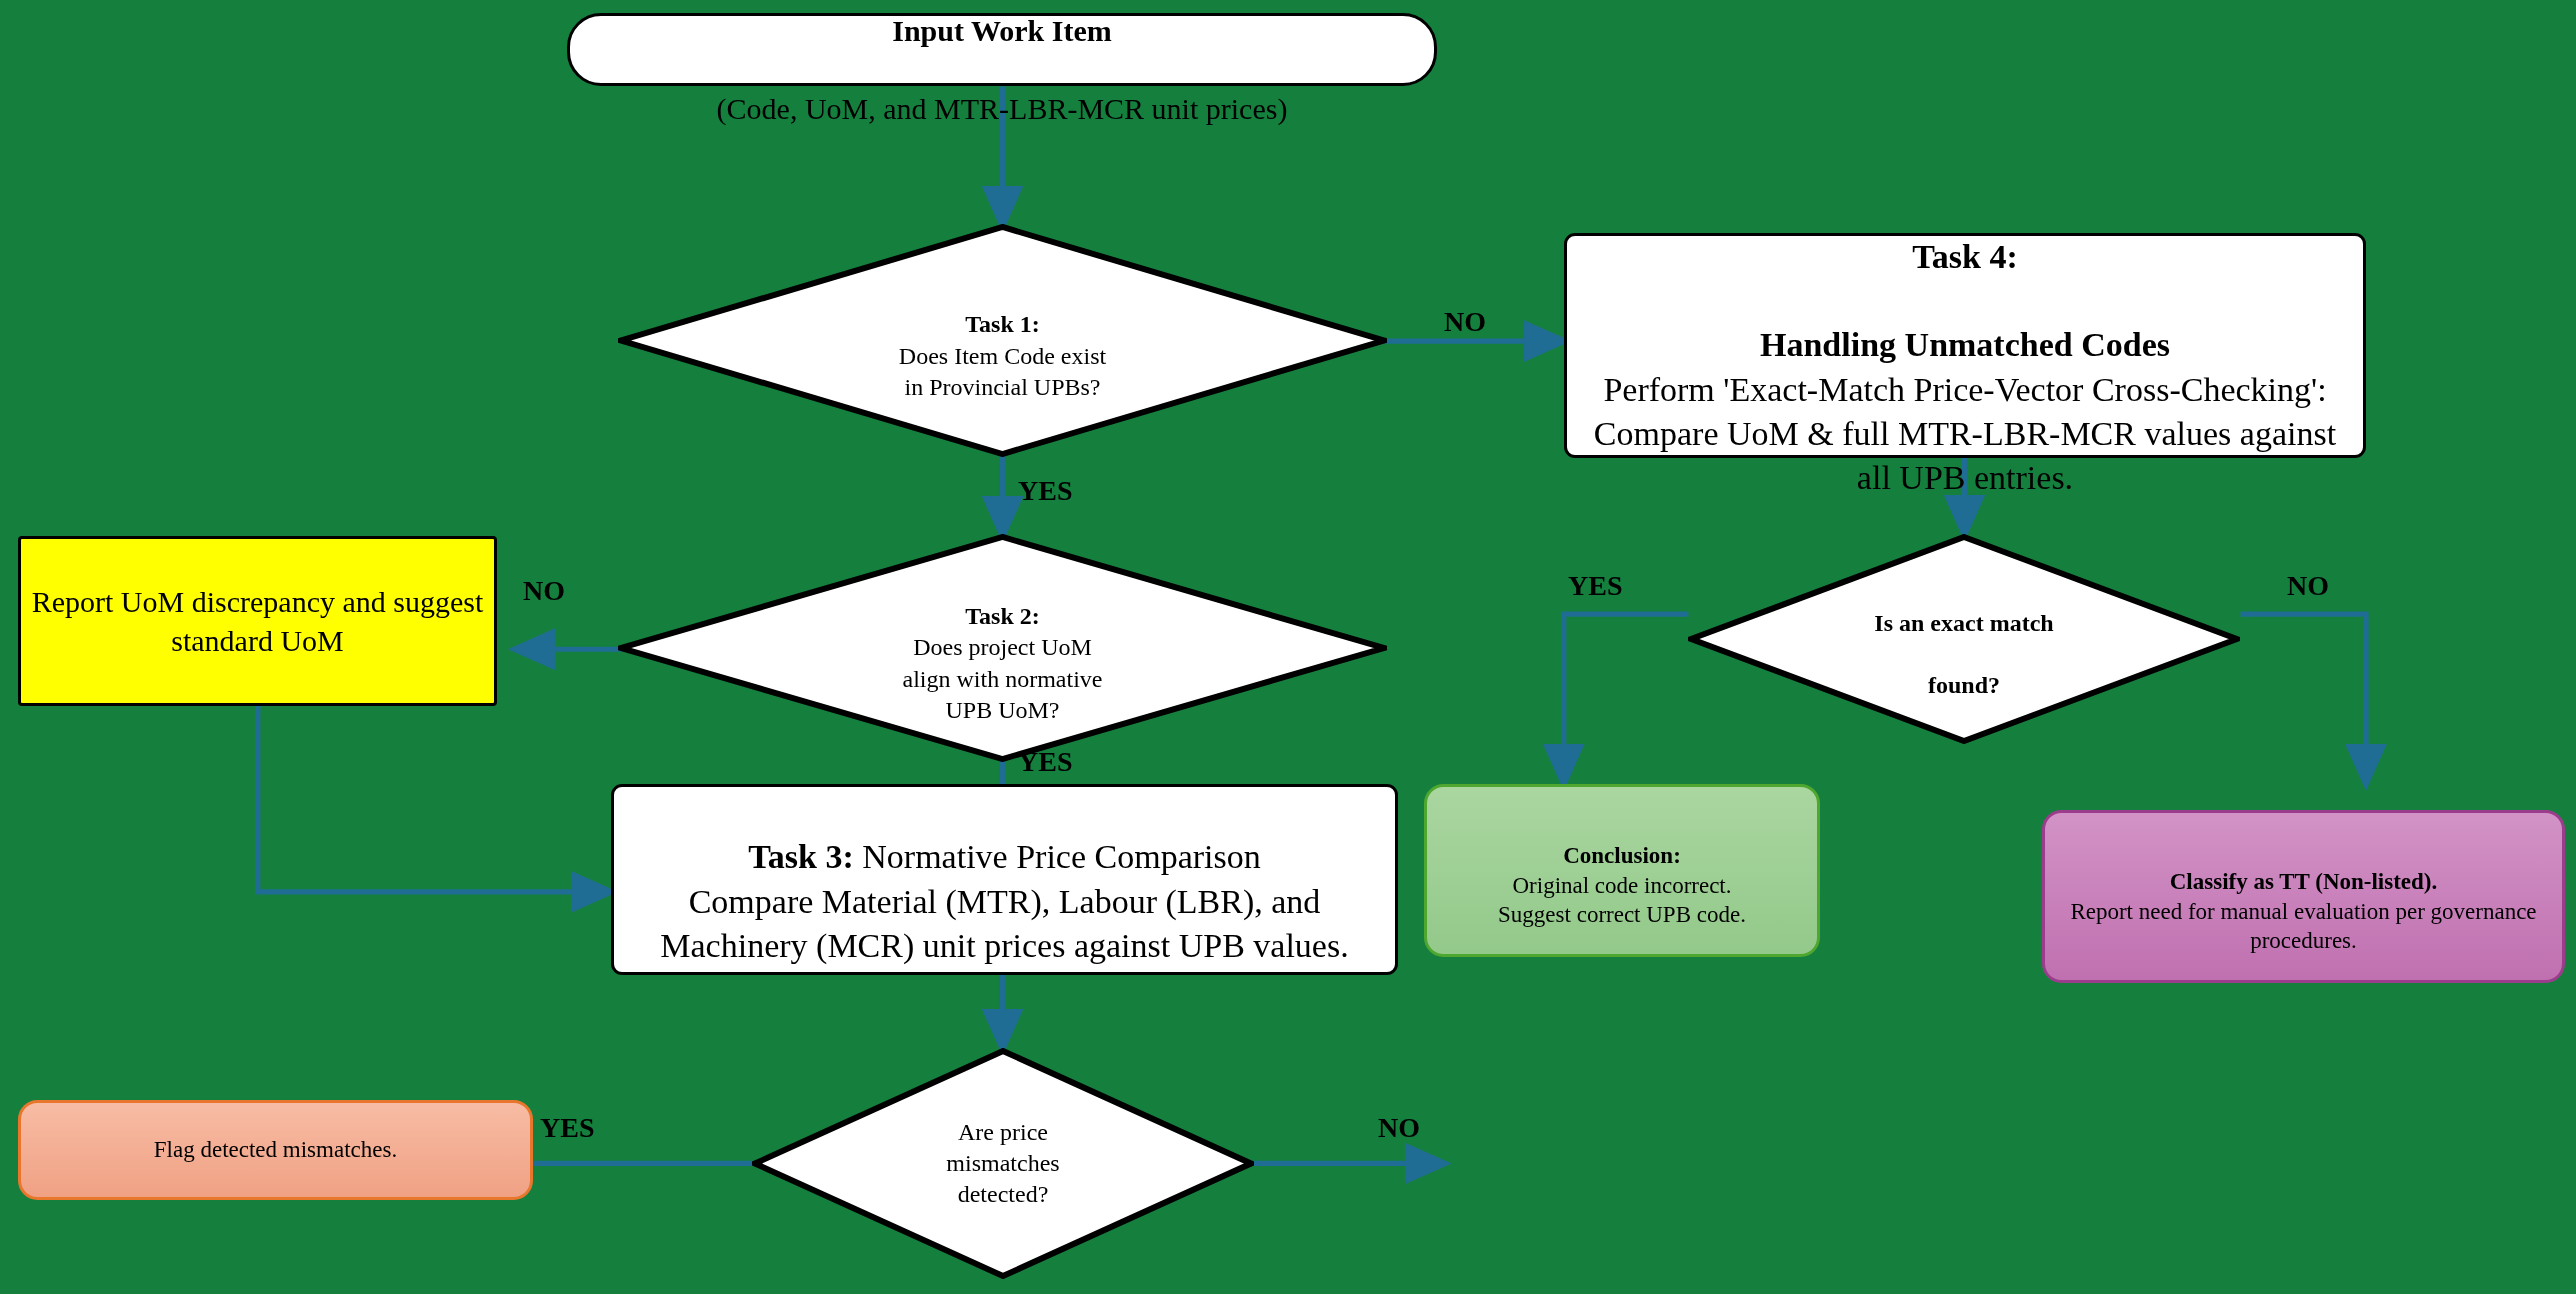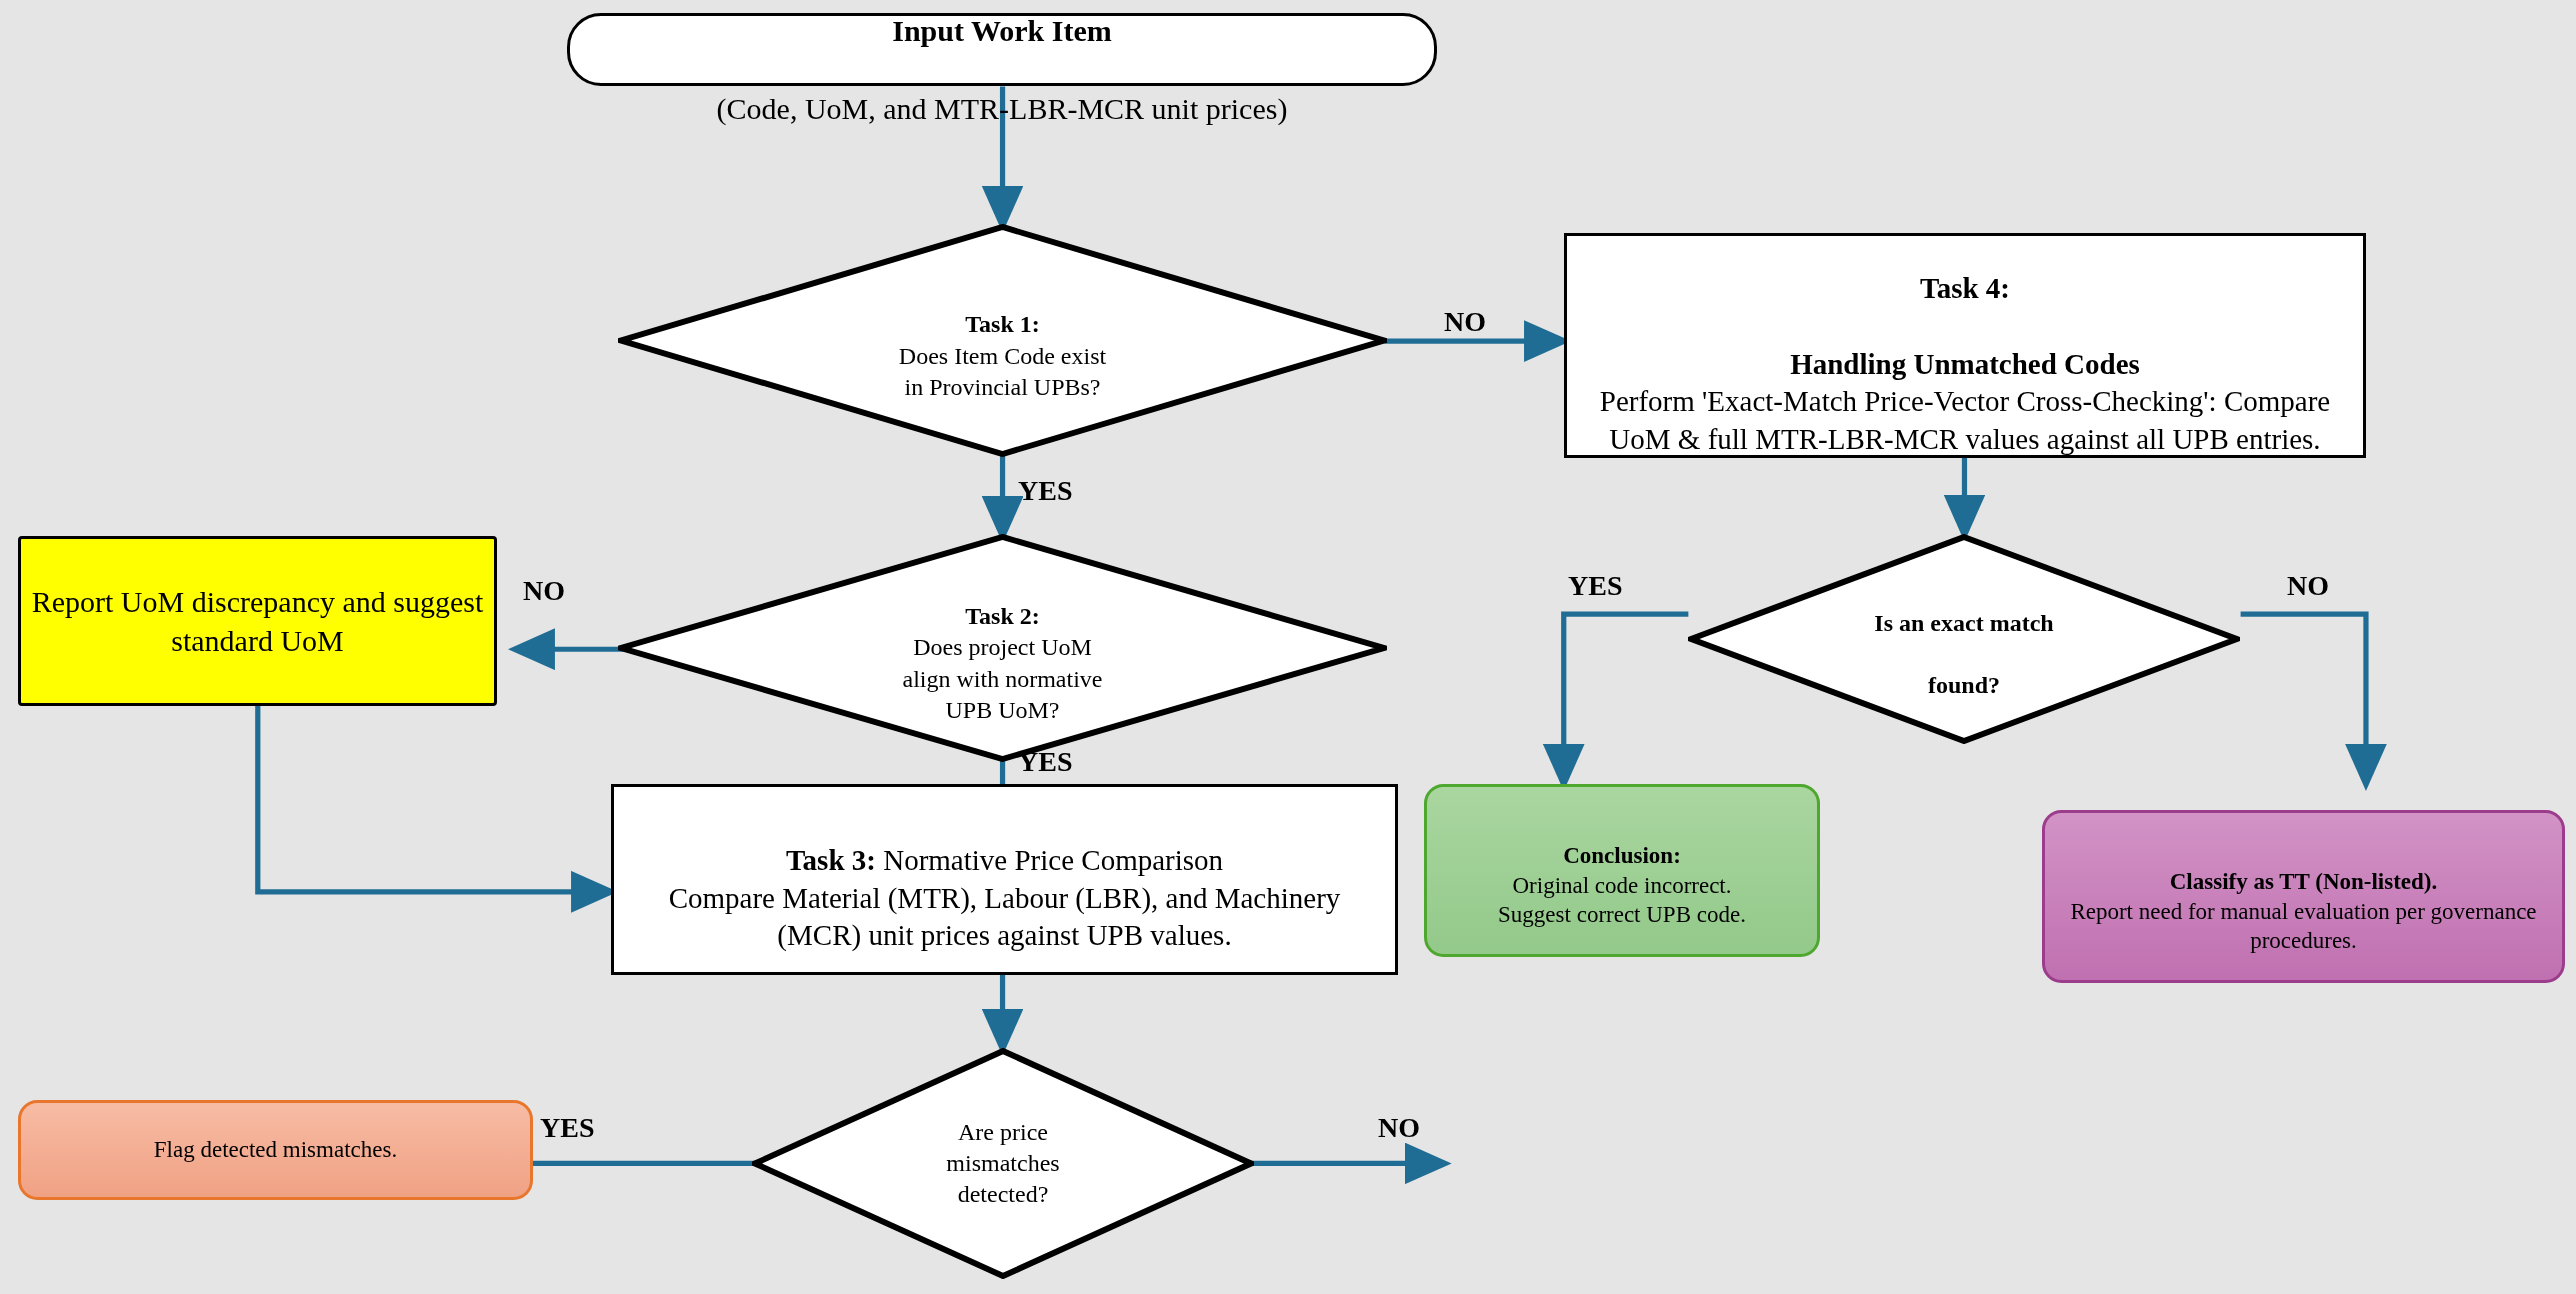--- a/index.html
+++ b/index.html
@@ -5,21 +5,21 @@
 <style>
   html, body {
     margin: 0;
     padding: 0;
     background: #ffffff;
   }
   #canvas {
     position: relative;
     width: 2576px;
     height: 1294px;
-    background: #e5e5e5;
+    background: #15803d;
     overflow: hidden;
     font-family: "Liberation Serif", "DejaVu Serif", serif;
   }
   #edges {
     position: absolute;
     left: 0; top: 0;
     width: 2576px;
     height: 1294px;
     pointer-events: none;
   }
@@ -44,22 +44,22 @@
   .n-terminator {
     background: #ffffff;
     border: 3.7px solid #000000;
     border-radius: 34px;
     font-size: 30px;
   }
   
   .n-process {
     background: #ffffff;
     border: 3.7px solid #000000;
-    border-radius: 0;
-    font-size: 29px;
+    border-radius: 11px;
+    font-size: 34px;
   }
   
   .n-yellow {
     background: #FFFF00;
     border: 3.7px solid #000000;
     border-radius: 4px;
     font-size: 30px;
   }
   
   .n-round {

